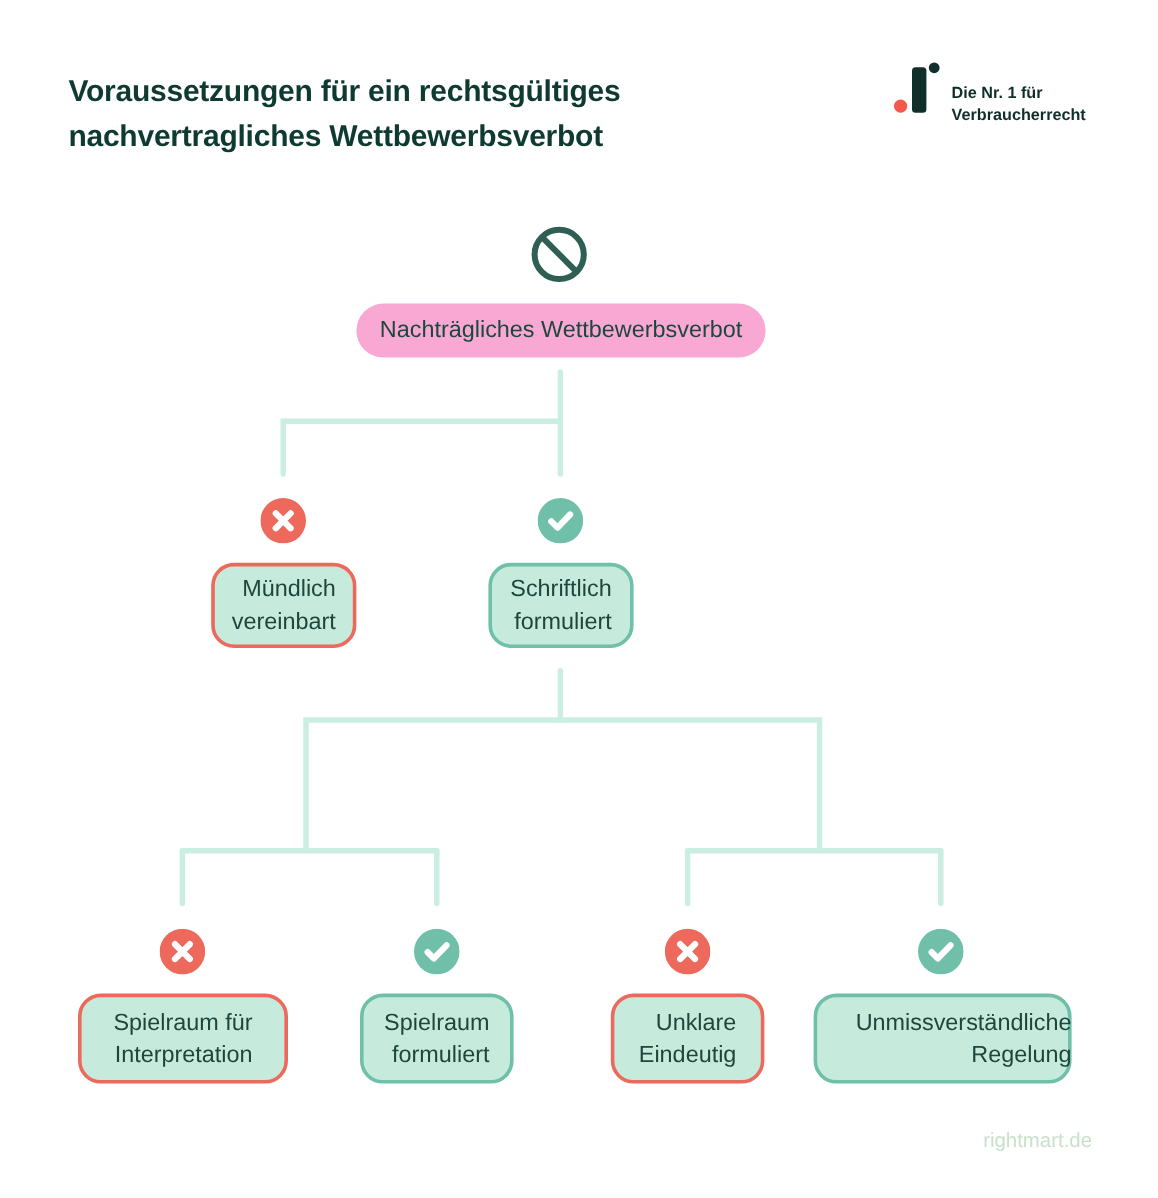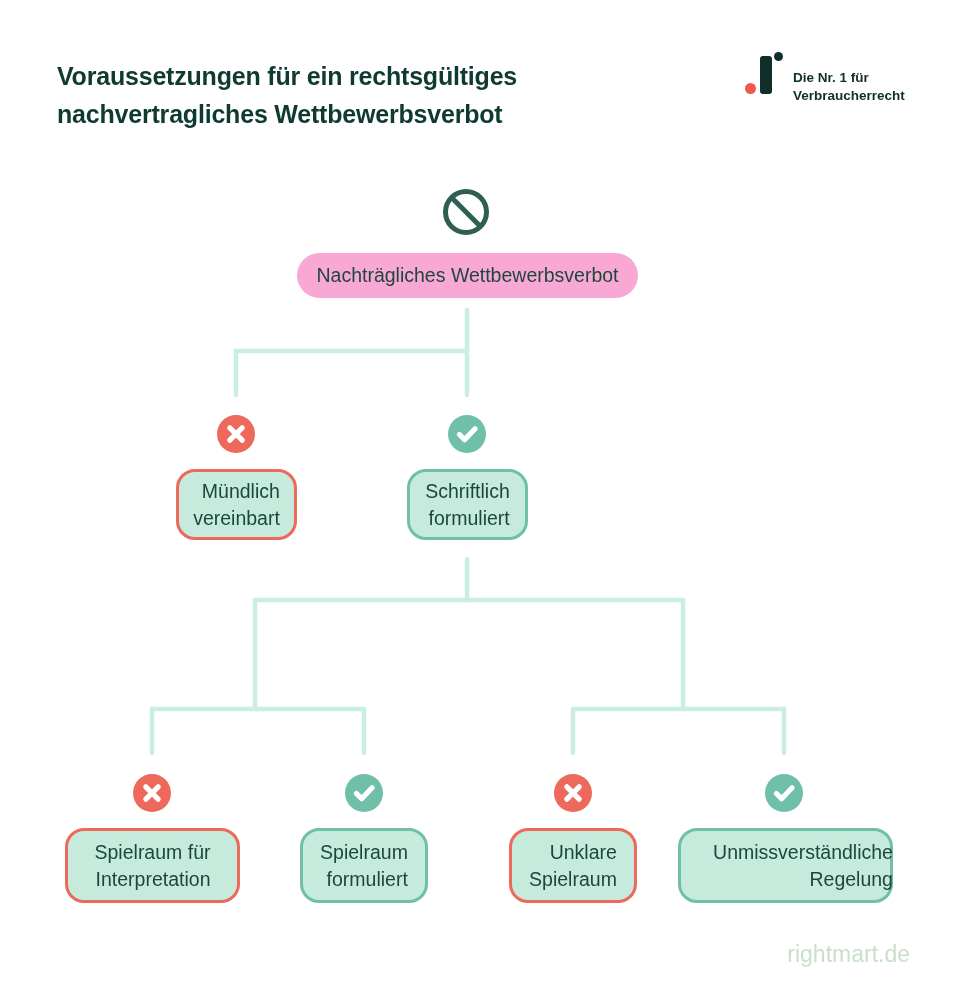--- a/index.html
+++ b/index.html
@@ -42,21 +42,21 @@
     position:absolute; background:#c6ebdd; border-radius:19px;
     display:flex; align-items:center; justify-content:center; text-align:right;
     font-size:19.5px; line-height:27px; color:#1d473d; white-space:pre-line;
     border:3.5px solid #6fbfa9;
   }
   .node-box.neg { border-color:#ec695b; }
   .node-box.pos { border-color:#6fbfa9; }
   
   .footer {
     position:absolute; right:55px; top:941px;
-    font-size:23px; color:#c9e0ca;
+    font-size:17px; color:#c9e0ca;
   }
 </style>
 </head>
 <body>
 
 <div class="canvas">
 
   <h1 class="title">Voraussetzungen für ein rechtsgültiges
 nachvertragliches Wettbewerbsverbot</h1>
 
@@ -125,19 +125,19 @@
   <svg class="status-icon" style="left:765px; top:774px;" viewBox="0 0 40 40">
     <circle cx="20" cy="20" r="20" fill="#6fbfa9"></circle>
     <path d="M12 20.5 L17.5 26 L28.5 14.5" stroke="#ffffff" stroke-width="5.5" stroke-linecap="round" stroke-linejoin="round" fill="none"></path>
   </svg>
 
   <div class="node-box neg" style="left:65px; top:828px; width:175px; height:75px;">Spielraum für
 Interpretation</div>
   <div class="node-box pos" style="left:300px; top:828px; width:128px; height:75px;">Spielraum
 formuliert</div>
   <div class="node-box neg" style="left:509px; top:828px; width:128px; height:75px;">Unklare
-Spielraum</div>
+Eindeutig</div>
   <div class="node-box pos" style="left:678px; top:828px; width:215px; height:75px;padding-left:35px;">Unmissverständliche
 Regelung</div>
 
   <div class="footer">rightmart.de</div>
 
 </div>
 
 </body></html>

